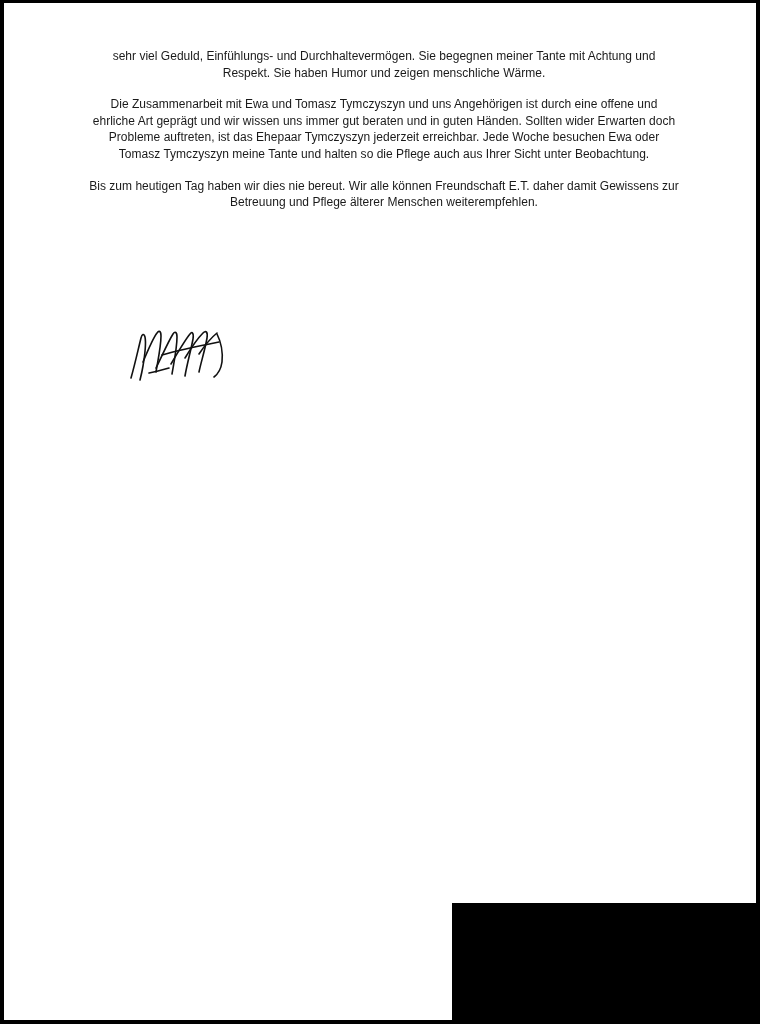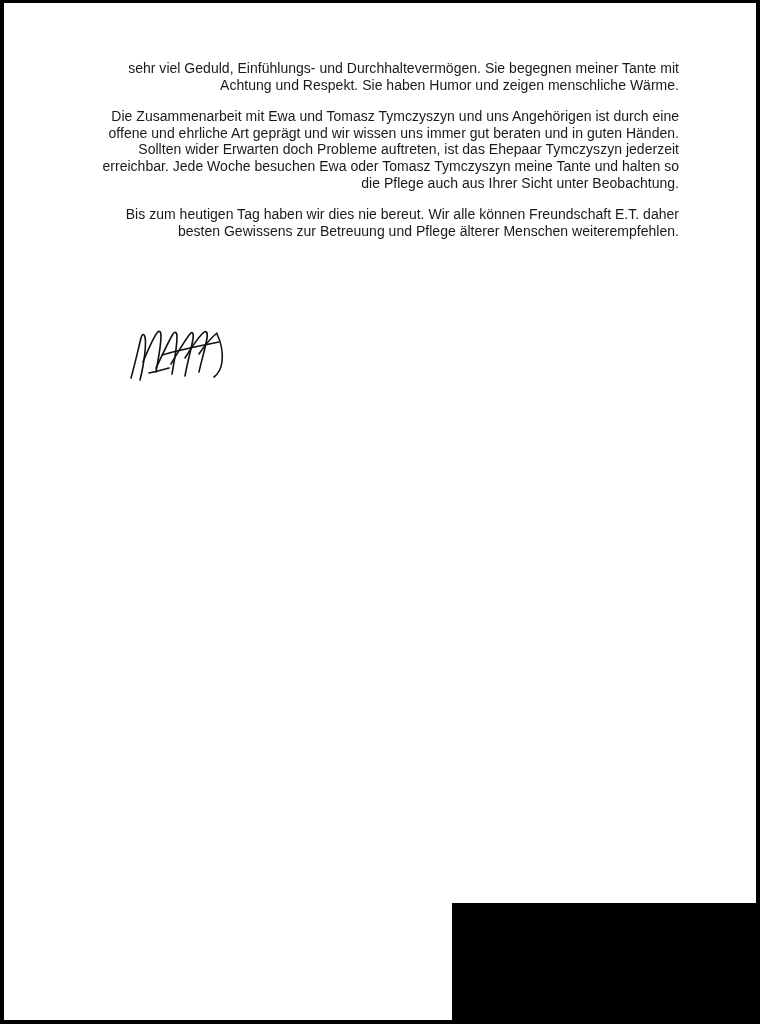--- a/index.html
+++ b/index.html
@@ -38,25 +38,25 @@
   }
 
   .letter-body {
     position: absolute;
     left: 85px;
     top: 45px;
     width: 590px;
   }
 
   .para {
-    font-size: 14px;
+    font-size: 12px;
     line-height: 16.6px;
     color: #1a1a1a;
-    margin: 12px 0 15px 0;
-    text-align: right;
+    margin: 0 0 15px 0;
+    text-align: center;
     letter-spacing: 0.02px;
   }
   .para:last-of-type { margin-bottom: 0; }
 
   .signature-area {
     position: absolute;
     left: 125px;
     top: 325px;
     width: 110px;
     height: 62px;
@@ -80,21 +80,21 @@
 <div class="page-edge-top"></div>
 <div class="page-edge-left"></div>
 <div class="page-edge-right"></div>
 <div class="page-edge-bottom"></div>
 
 <div class="scan-sheet">
 
   <div class="letter-body">
     <p class="para">sehr viel Geduld, Einfühlungs- und Durchhaltevermögen. Sie begegnen meiner Tante mit Achtung und Respekt. Sie haben Humor und zeigen menschliche Wärme.</p>
     <p class="para">Die Zusammenarbeit  mit Ewa und Tomasz Tymczyszyn und uns Angehörigen ist durch eine offene und ehrliche Art geprägt und wir wissen uns immer gut beraten und in guten Händen. Sollten wider Erwarten doch Probleme auftreten,  ist das Ehepaar Tymczyszyn jederzeit erreichbar. Jede Woche besuchen Ewa oder Tomasz Tymczyszyn meine Tante und halten so die Pflege auch aus Ihrer Sicht unter Beobachtung.</p>
-    <p class="para">Bis zum heutigen Tag haben wir dies nie bereut. Wir alle können Freundschaft E.T.  daher besten Gewissens zur Betreuung und Pflege älterer Menschen weiterempfehlen.</p>
+    <p class="para">Bis zum heutigen Tag haben wir dies nie bereut. Wir alle können Freundschaft E.T.  daher damit Gewissens zur Betreuung und Pflege älterer Menschen weiterempfehlen.</p>
   </div>
 
   <div class="signature-area">
     <svg width="110" height="62" viewBox="0 0 110 62" fill="none" xmlns="http://www.w3.org/2000/svg" aria-hidden="true">
       <g stroke="#111111" stroke-width="1.6" fill="none" stroke-linecap="round" stroke-linejoin="round">
         <path d="M2 50 C6 36, 9 22, 12 10 C13 6, 15 5, 16 9 C17 14, 16 26, 14 38 C13 44, 12 48, 11 52"></path>
         <path d="M14 34 C19 22, 24 10, 28 5 C30 2, 32 3, 32 8 C32 18, 29 32, 27 44"></path>
         <path d="M27 40 C33 28, 39 14, 44 6 C46 3, 48 4, 48 9 C48 20, 45 34, 43 46"></path>
         <path d="M42 36 C49 24, 56 12, 61 6 C63 3, 65 5, 64 11 C62 22, 58 36, 56 48"></path>
         <path d="M56 30 C62 20, 69 10, 74 5 C77 2, 79 4, 78 10 C76 22, 72 34, 70 44"></path>

